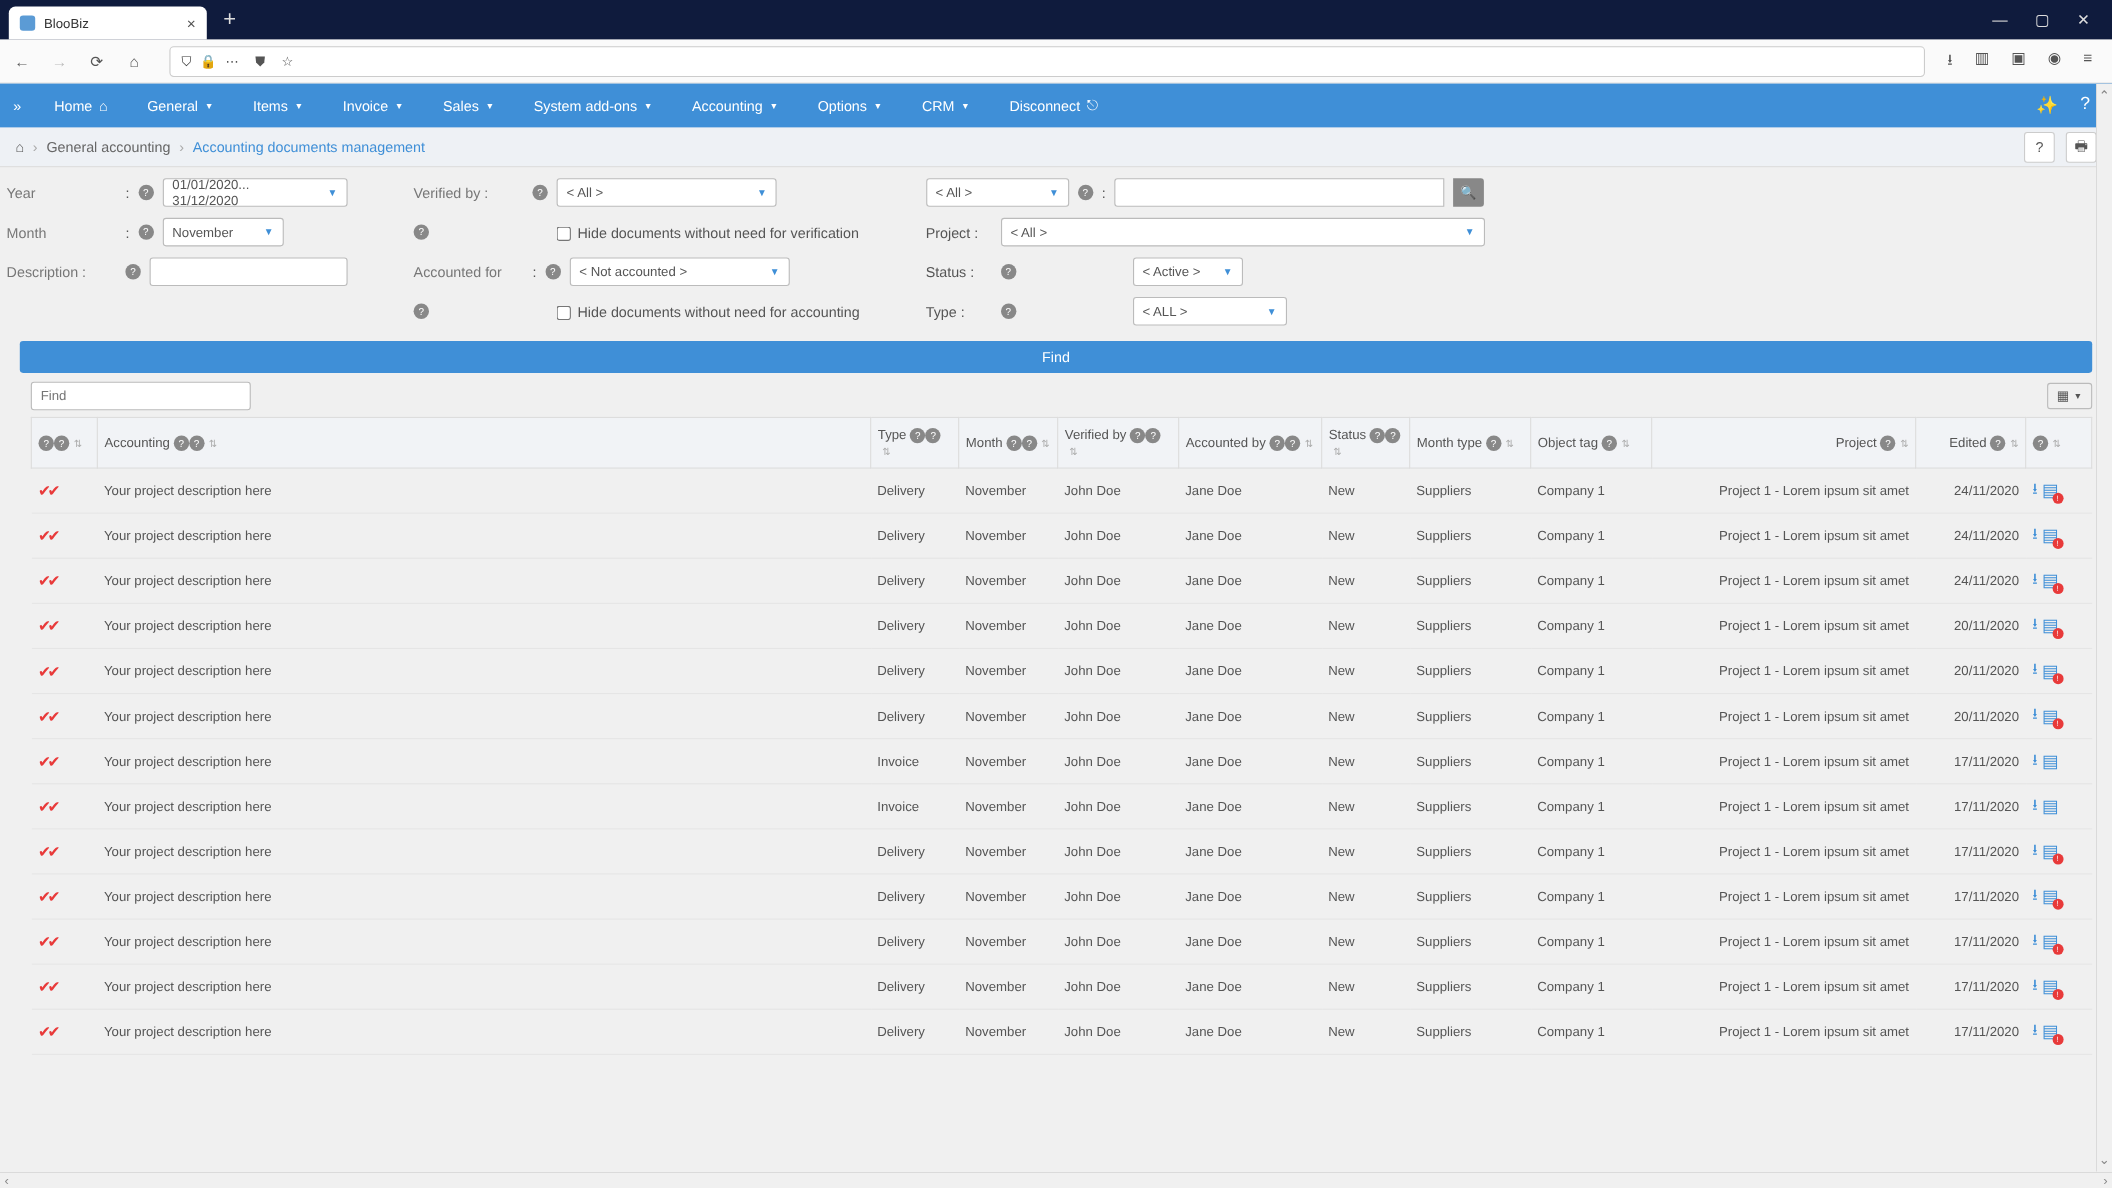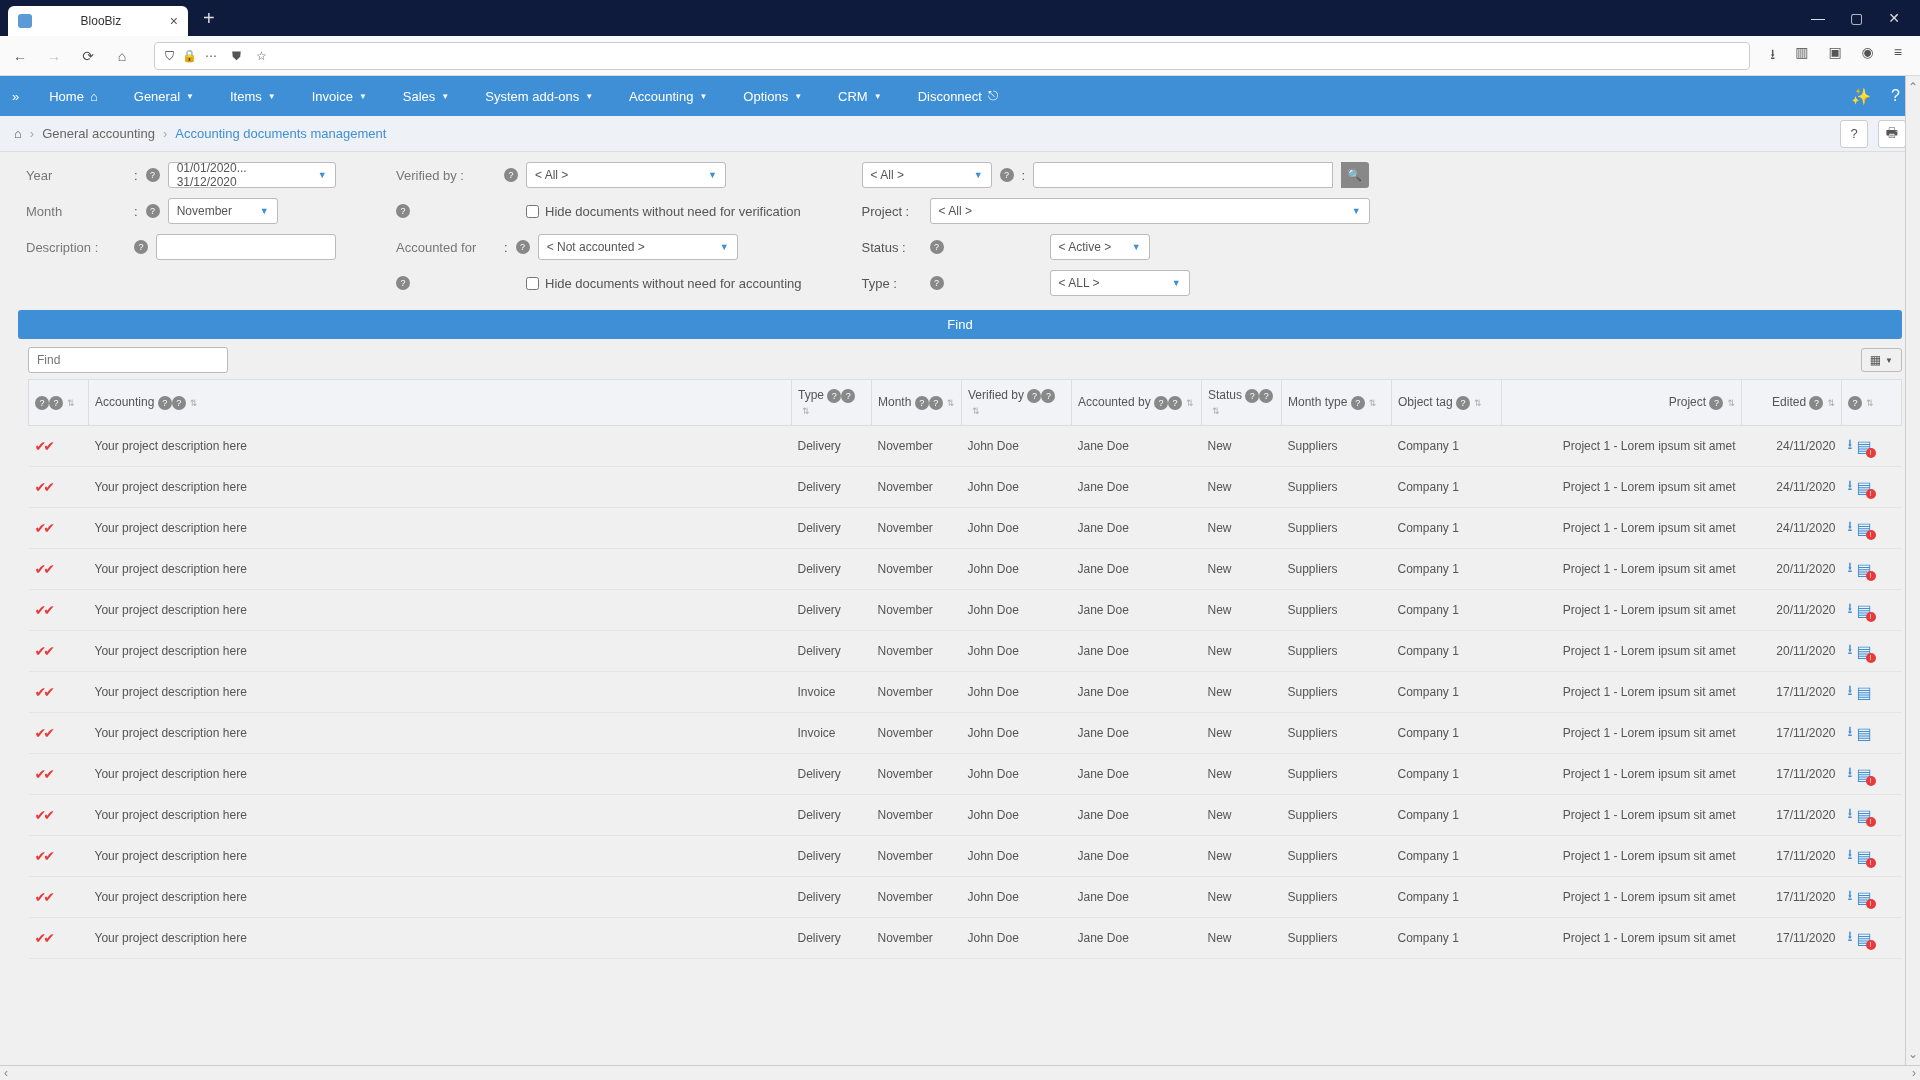--- a/index.html
+++ b/index.html
@@ -1,21 +1,21 @@
 <!DOCTYPE html>
 <html><head>
 <meta charset="utf-8">
 <style>
 * { box-sizing: border-box; margin: 0; padding: 0; }
 body { font-family: Arial, sans-serif; font-size: 12px; color: #333; background: #fff; overflow: hidden; }
 .browser-chrome { width: 1920px; height: 1080px; display: flex; flex-direction: column; background: #f0f0f0; }
 .titlebar { background: #0f1b3d; height: 36px; display: flex; align-items: center; }
 .tab { background: #fff; height: 30px; margin-top: 6px; margin-left: 8px; border-radius: 6px 6px 0 0; display: flex; align-items: center; padding: 0 10px; min-width: 180px; gap: 8px; }
 .tab-icon { width: 14px; height: 14px; background: #5b9bd5; border-radius: 3px; }
-.tab-title { font-size: 12px; color: #333; flex: 1; text-align: center; }
+.tab-title { font-size: 12px; color: #333; flex: 1; }
 .tab-close { color: #555; cursor: pointer; font-size: 14px; }
 .new-tab { color: #ddd; font-size: 20px; margin-left: 15px; cursor: pointer; }
 .win-controls { margin-left: auto; display: flex; gap: 25px; padding-right: 20px; color: #ddd; }
 .win-controls span { cursor: pointer; font-size: 14px; }
 .navbar { background: #fafafa; height: 40px; display: flex; align-items: center; padding: 0 8px; gap: 10px; border-bottom: 1px solid #ddd; }
 .nav-btn { width: 24px; height: 24px; display: flex; align-items: center; justify-content: center; color: #555; cursor: pointer; font-size: 14px; }
 .nav-btn.disabled { color: #bbb; }
 .url-wrap { flex: 1; display: flex; align-items: center; background: #fff; border: 1px solid #ccc; border-radius: 4px; height: 28px; padding: 0 10px; margin: 0 10px; gap: 8px; }
 .url-wrap .lock { color: #555; font-size: 12px; }
 .url-text { flex: 1; font-size: 12px; color: #333; }
@@ -30,30 +30,30 @@
 .app-nav .right { margin-left: auto; display: flex; gap: 20px; padding-right: 20px; }
 .app-nav .right span { cursor: pointer; font-size: 16px; }
 
 .breadcrumb-bar { background: #eef1f5; height: 36px; display: flex; align-items: center; padding: 0 14px; gap: 8px; font-size: 13px; color: #666; border-bottom: 1px solid #ddd; }
 .breadcrumb-bar .home-ic { color: #555; cursor: pointer; }
 .breadcrumb-bar .sep { color: #aaa; }
 .breadcrumb-bar .link { color: #3f8fd7; cursor: pointer; }
 .breadcrumb-bar .bc-right { margin-left: auto; display: flex; gap: 10px; }
 .bc-btn { width: 28px; height: 28px; border: 1px solid #ccc; border-radius: 3px; display: flex; align-items: center; justify-content: center; color: #555; cursor: pointer; background: #fff; }
 
-.filters { padding: 10px 26px; display: flex; gap: 60px; font-size: 13px; color: #555; }
+.filters { padding: 10px 6px; display: flex; gap: 60px; font-size: 13px; color: #555; }
 .filter-col { display: flex; flex-direction: column; gap: 10px; }
 .filter-row { display: flex; align-items: center; gap: 8px; height: 26px; }
 .filter-label { width: 100px; color: #777; }
 .help-ic { width: 14px; height: 14px; background: #888; color: #fff; border-radius: 50%; font-size: 9px; display: inline-flex; align-items: center; justify-content: center; cursor: help; }
 .select { border: 1px solid #bbb; border-radius: 3px; background: #fff; height: 26px; display: flex; align-items: center; padding: 0 8px; cursor: pointer; justify-content: space-between; gap: 10px; font-size: 12px; color: #555; }
 .select .tri { color: #3f8fd7; font-size: 9px; }
 .text-input { border: 1px solid #bbb; border-radius: 3px; height: 26px; width: 180px; padding: 0 6px; font-size: 12px; }
 .search-btn { background: #888; color: #fff; border: none; width: 28px; height: 26px; border-radius: 0 3px 3px 0; cursor: pointer; font-size: 12px; }
-.checkbox-row label { display: flex; align-items: center; gap: 6px; cursor: pointer; }
+.checkbox-row label { display: flex; align-items: flex-end; gap: 6px; cursor: pointer; }
 
 .find-btn { background: #3f8fd7; color: #fff; border: none; padding: 7px 22px; border-radius: 3px; margin: 4px 18px 8px; cursor: pointer; font-size: 13px; }
 
 .grid-area { margin: 0 18px 0 28px; }
 .grid-top { display: flex; align-items: center; margin-bottom: 6px; }
 .find-input { border: 1px solid #bbb; border-radius: 3px; height: 26px; width: 200px; padding: 0 8px; font-size: 12px; }
 .grid-opts { margin-left: auto; }
 .grid-opts .btn { border: 1px solid #bbb; border-radius: 3px; padding: 4px 8px; display: flex; align-items: center; gap: 4px; cursor: pointer; color: #555; }
 
 table { width: 100%; border-collapse: collapse; font-size: 12px; }

